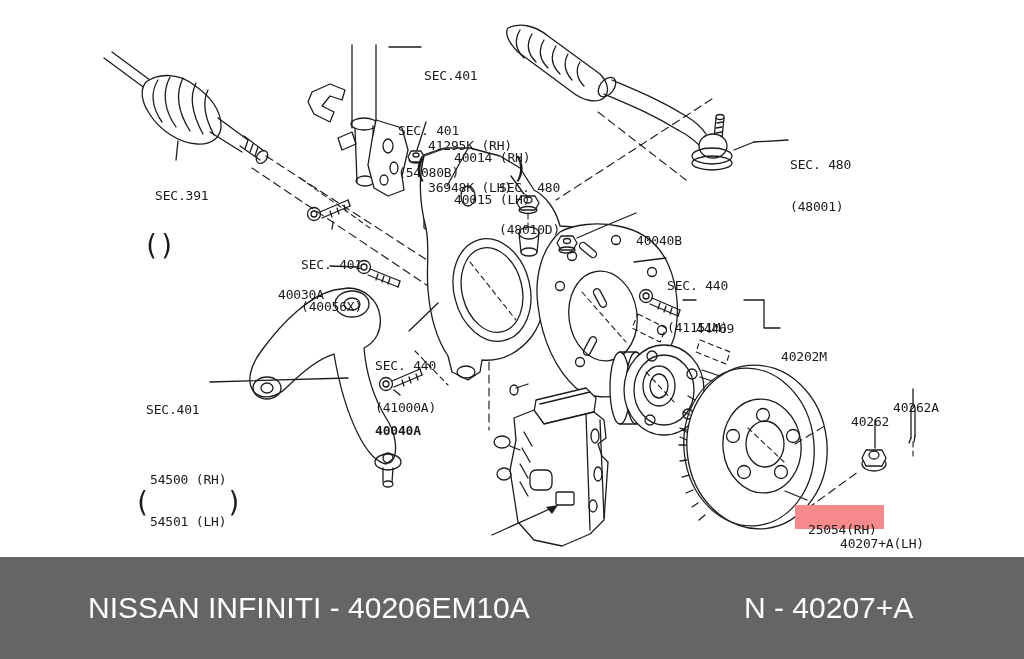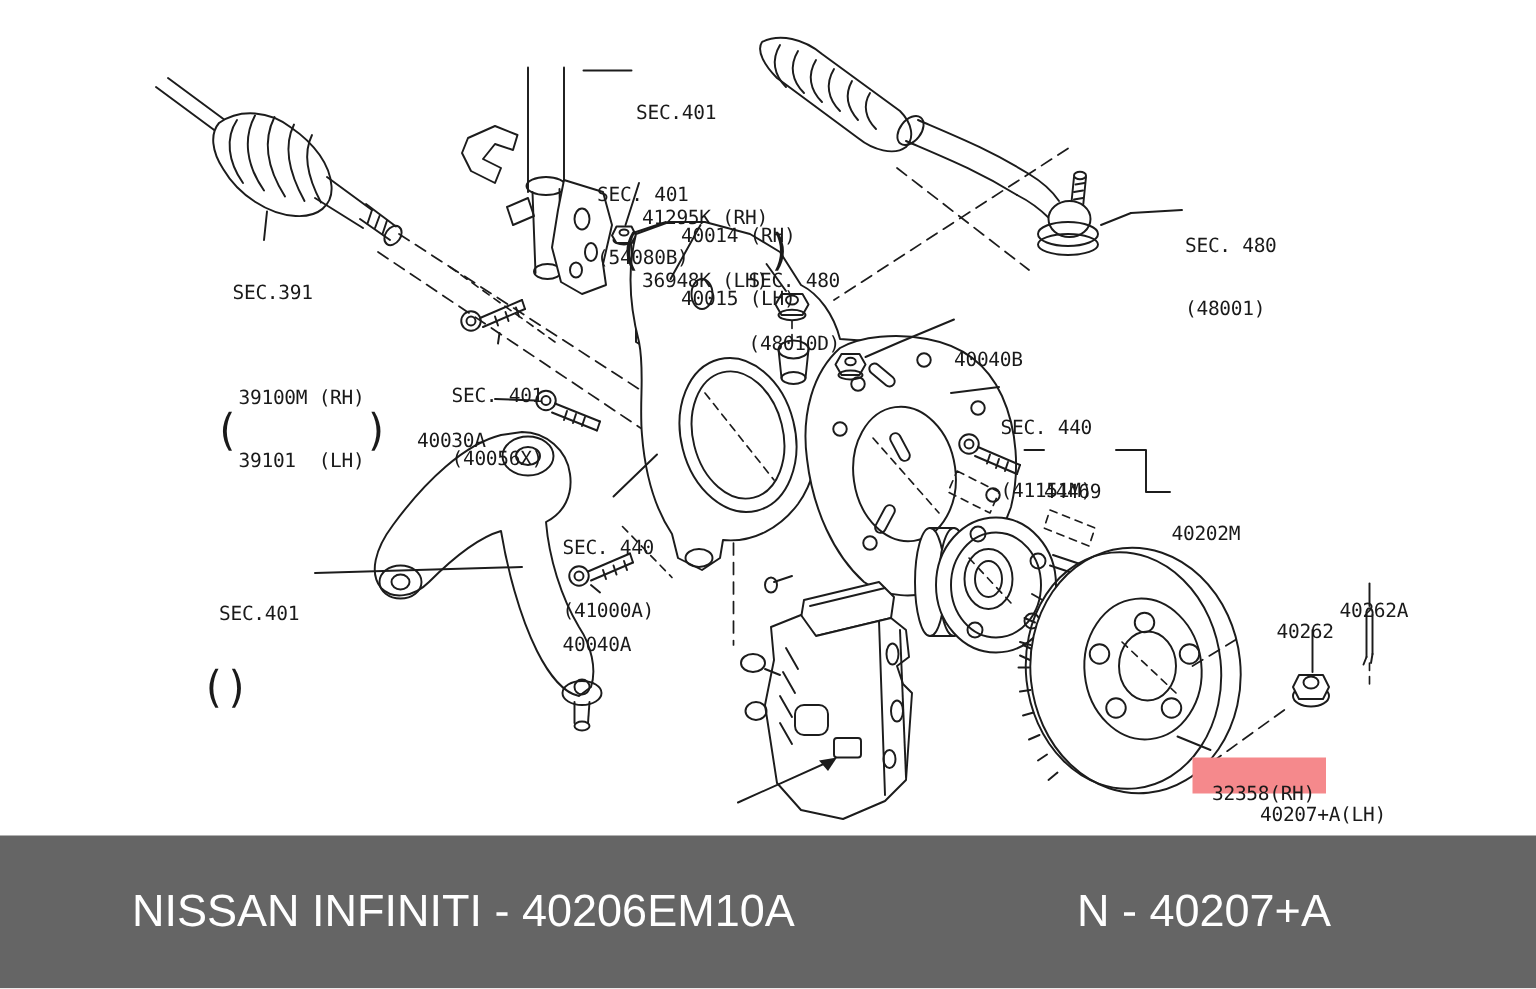--- a/index.html
+++ b/index.html
@@ -341,24 +341,20 @@
 
   <div class="lbl" style="left:499px;top:153px;">
     <div>SEC. 480</div>
     <div>(48010D)</div>
   </div>
 
   <div class="lbl" style="left:143px;top:161px;">
     <div class="t-indent">SEC.391</div>
     <div class="paren-row">
       <span class="bigp">(</span>
-      <div>
-        <div>39100M (RH)</div>
-        <div>39101  (LH)</div>
-      </div>
       <span class="bigp">)</span>
     </div>
   </div>
 
   <div class="lbl" style="left:301px;top:230px;">
     <div>SEC. 401</div>
     <div>(40056X)</div>
   </div>
 
   <div class="lbl" style="left:278px;top:260px;">
@@ -380,59 +376,63 @@
 
   <div class="lbl" style="left:781px;top:322px;">
     <div>40202M</div>
   </div>
 
   <div class="lbl" style="left:375px;top:331px;">
     <div>SEC. 440</div>
     <div>(41000A)</div>
   </div>
 
-  <div class="lbl" style="left:375px;top:396px;">
+  <div class="lbl" style="left:375px;top:396px;font-weight:bold;">
     <div>40040A</div>
   </div>
 
   <div class="lbl" style="left:134px;top:375px;">
     <div class="t-indent">SEC.401</div>
     <div class="paren-row">
       <span class="bigp">(</span>
+      <div>
+        <div>54500 (RH)</div>
+        <div>54501 (LH)</div>
+      </div>
       <span class="bigp">)</span>
     </div>
   </div>
 
   <div class="lbl" style="left:790px;top:130px;">
     <div>SEC. 480</div>
     <div>(48001)</div>
   </div>
 
   <div class="lbl" style="left:893px;top:373px;">
     <div>40262A</div>
   </div>
 
   <div class="lbl" style="left:851px;top:387px;">
     <div>40262</div>
   </div>
 
   <div class="lbl" style="left:808px;top:495px;">
-    <div>32358(RH)</div>
+    <div>25054(RH)</div>
   </div>
 
   <div class="lbl" style="left:840px;top:509px;">
     <div>40207+A(LH)</div>
   </div>
 
   <div class="lbl" style="left:433px;top:529px;">
     <div>SEC.440</div>
   </div>
 
   <div class="lbl code" style="left:932px;top:529px;">
     <div>J40000MX</div>
   </div>
 
   <div class="footer" style="background-color: rgb(101, 101, 101);">
     <span style="left:88px;">NISSAN  INFINITI - 40206EM10A</span>
-    <span style="left:718px;">N - 40207+A</span>
+    <span style="left:744px;">N - 40207+A</span>
   </div>
 
 </div>
 
 </body></html>

